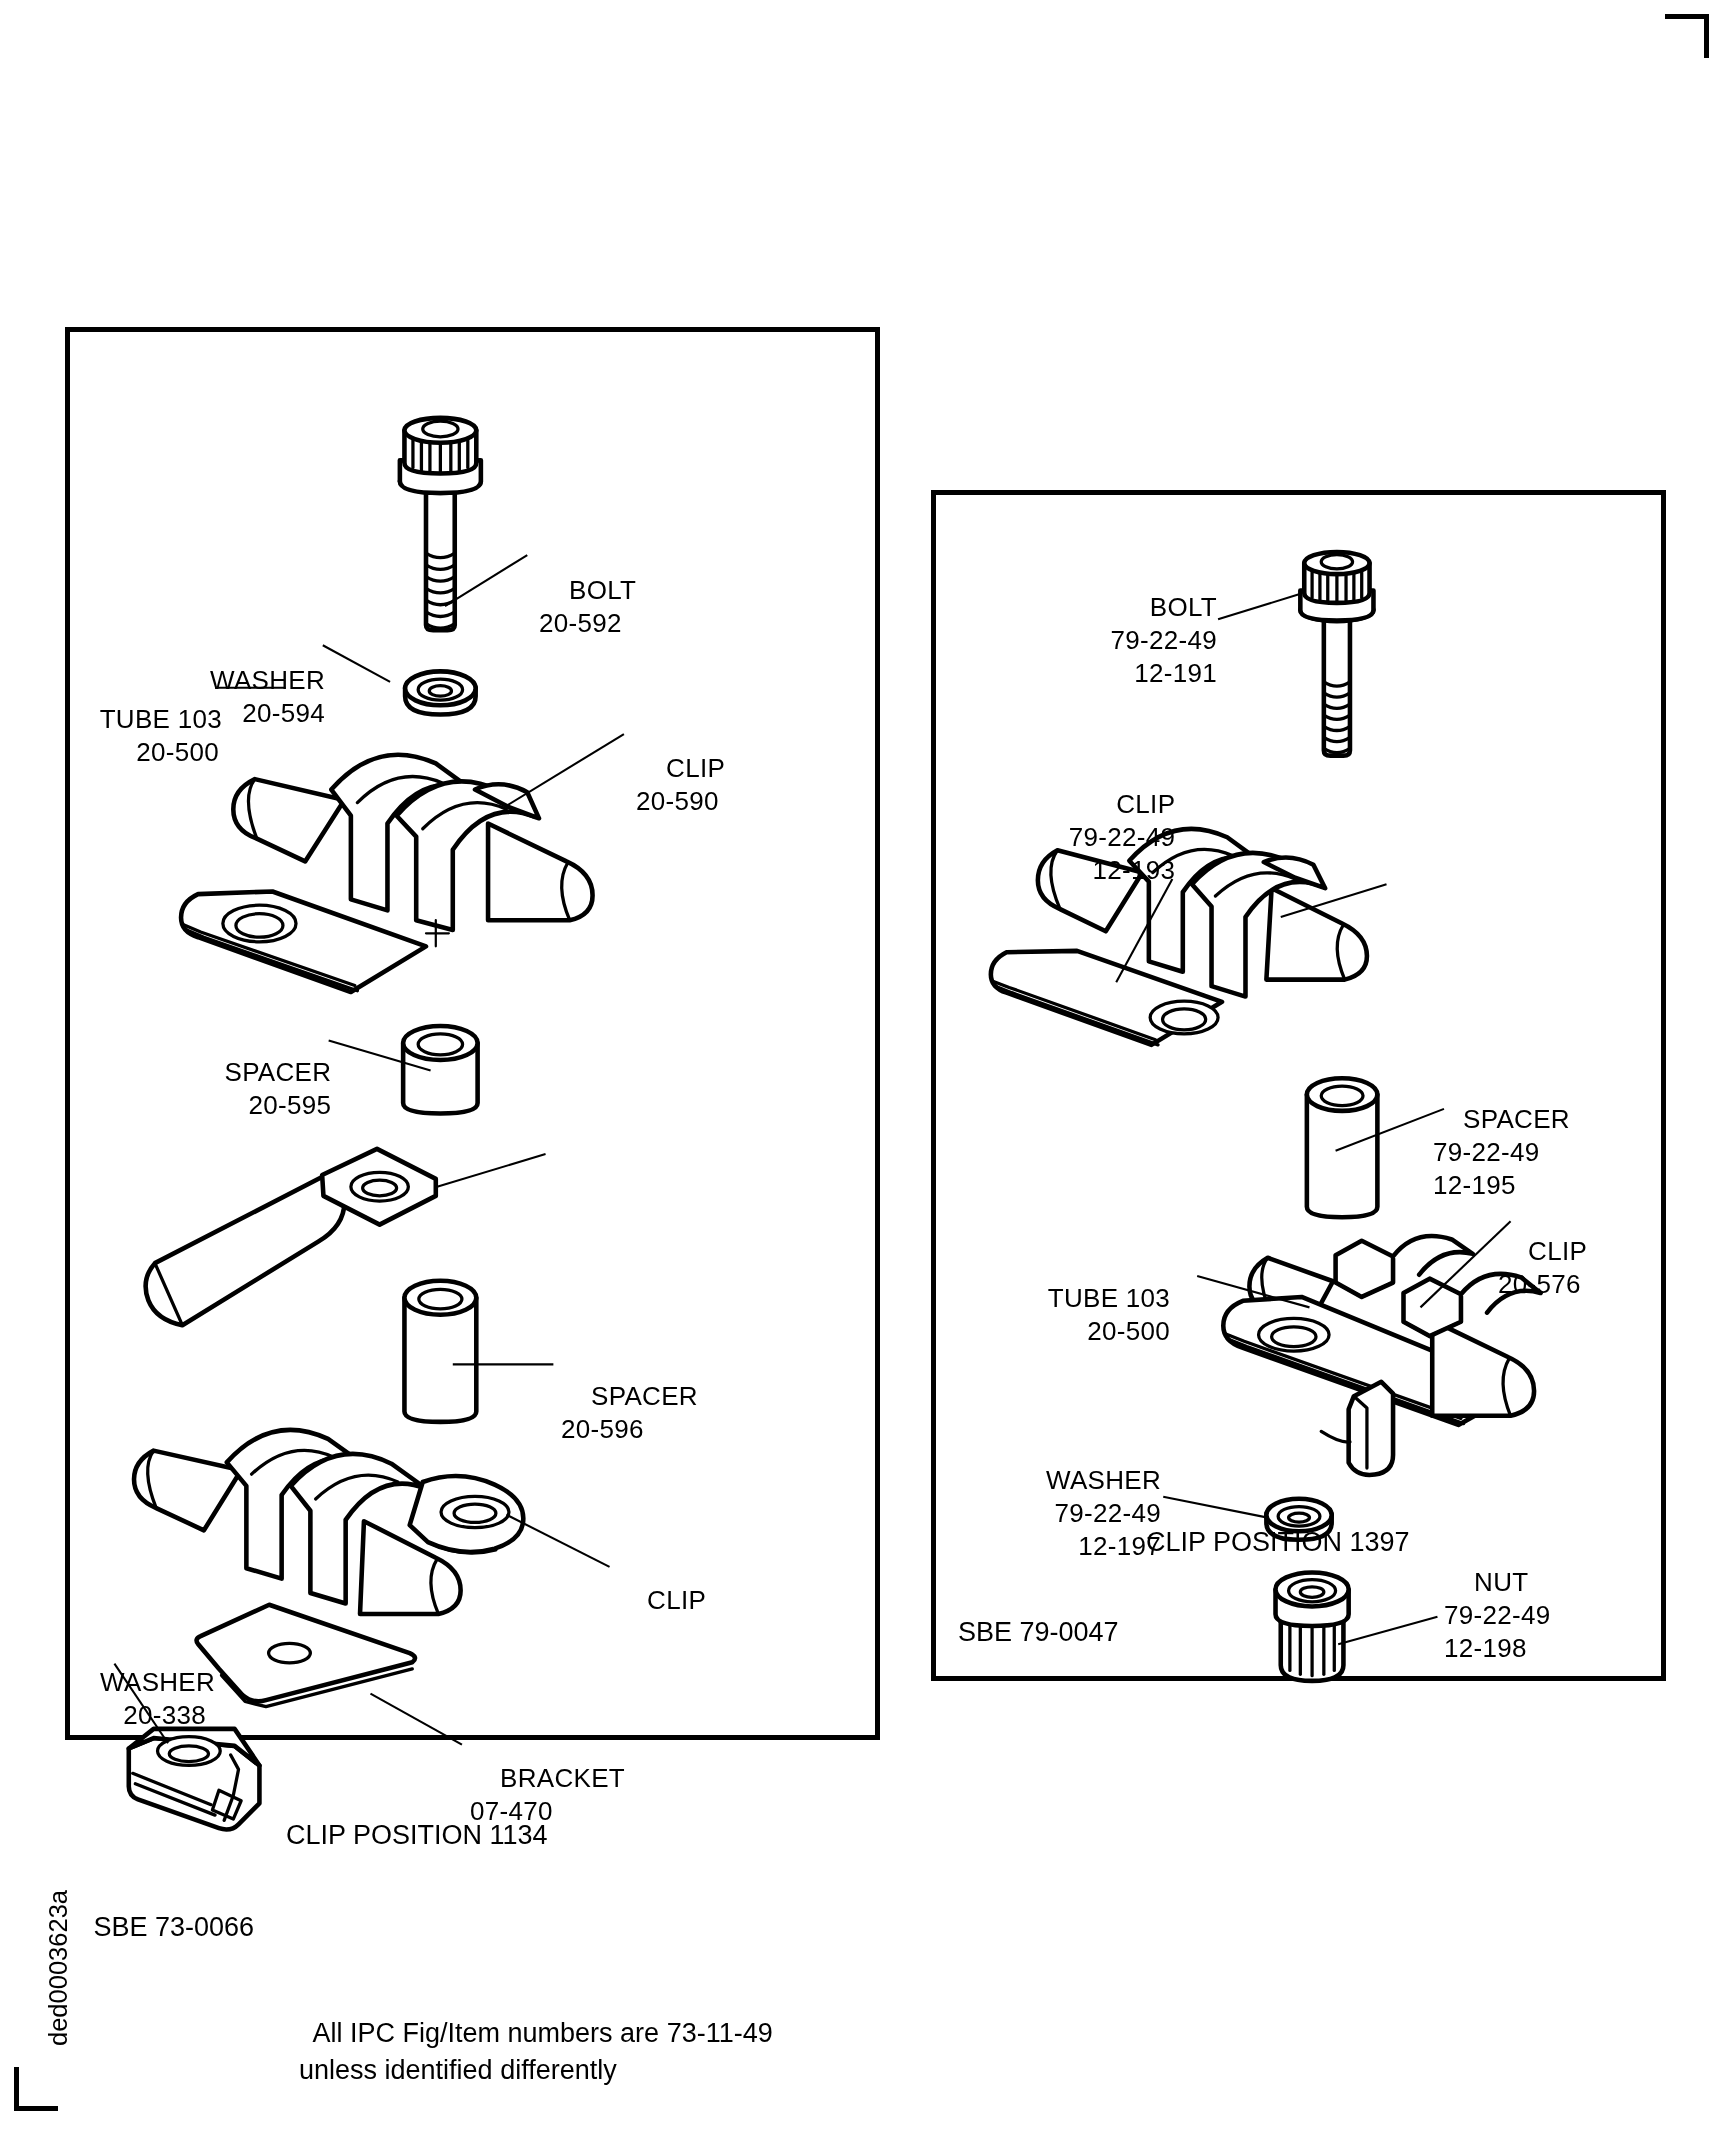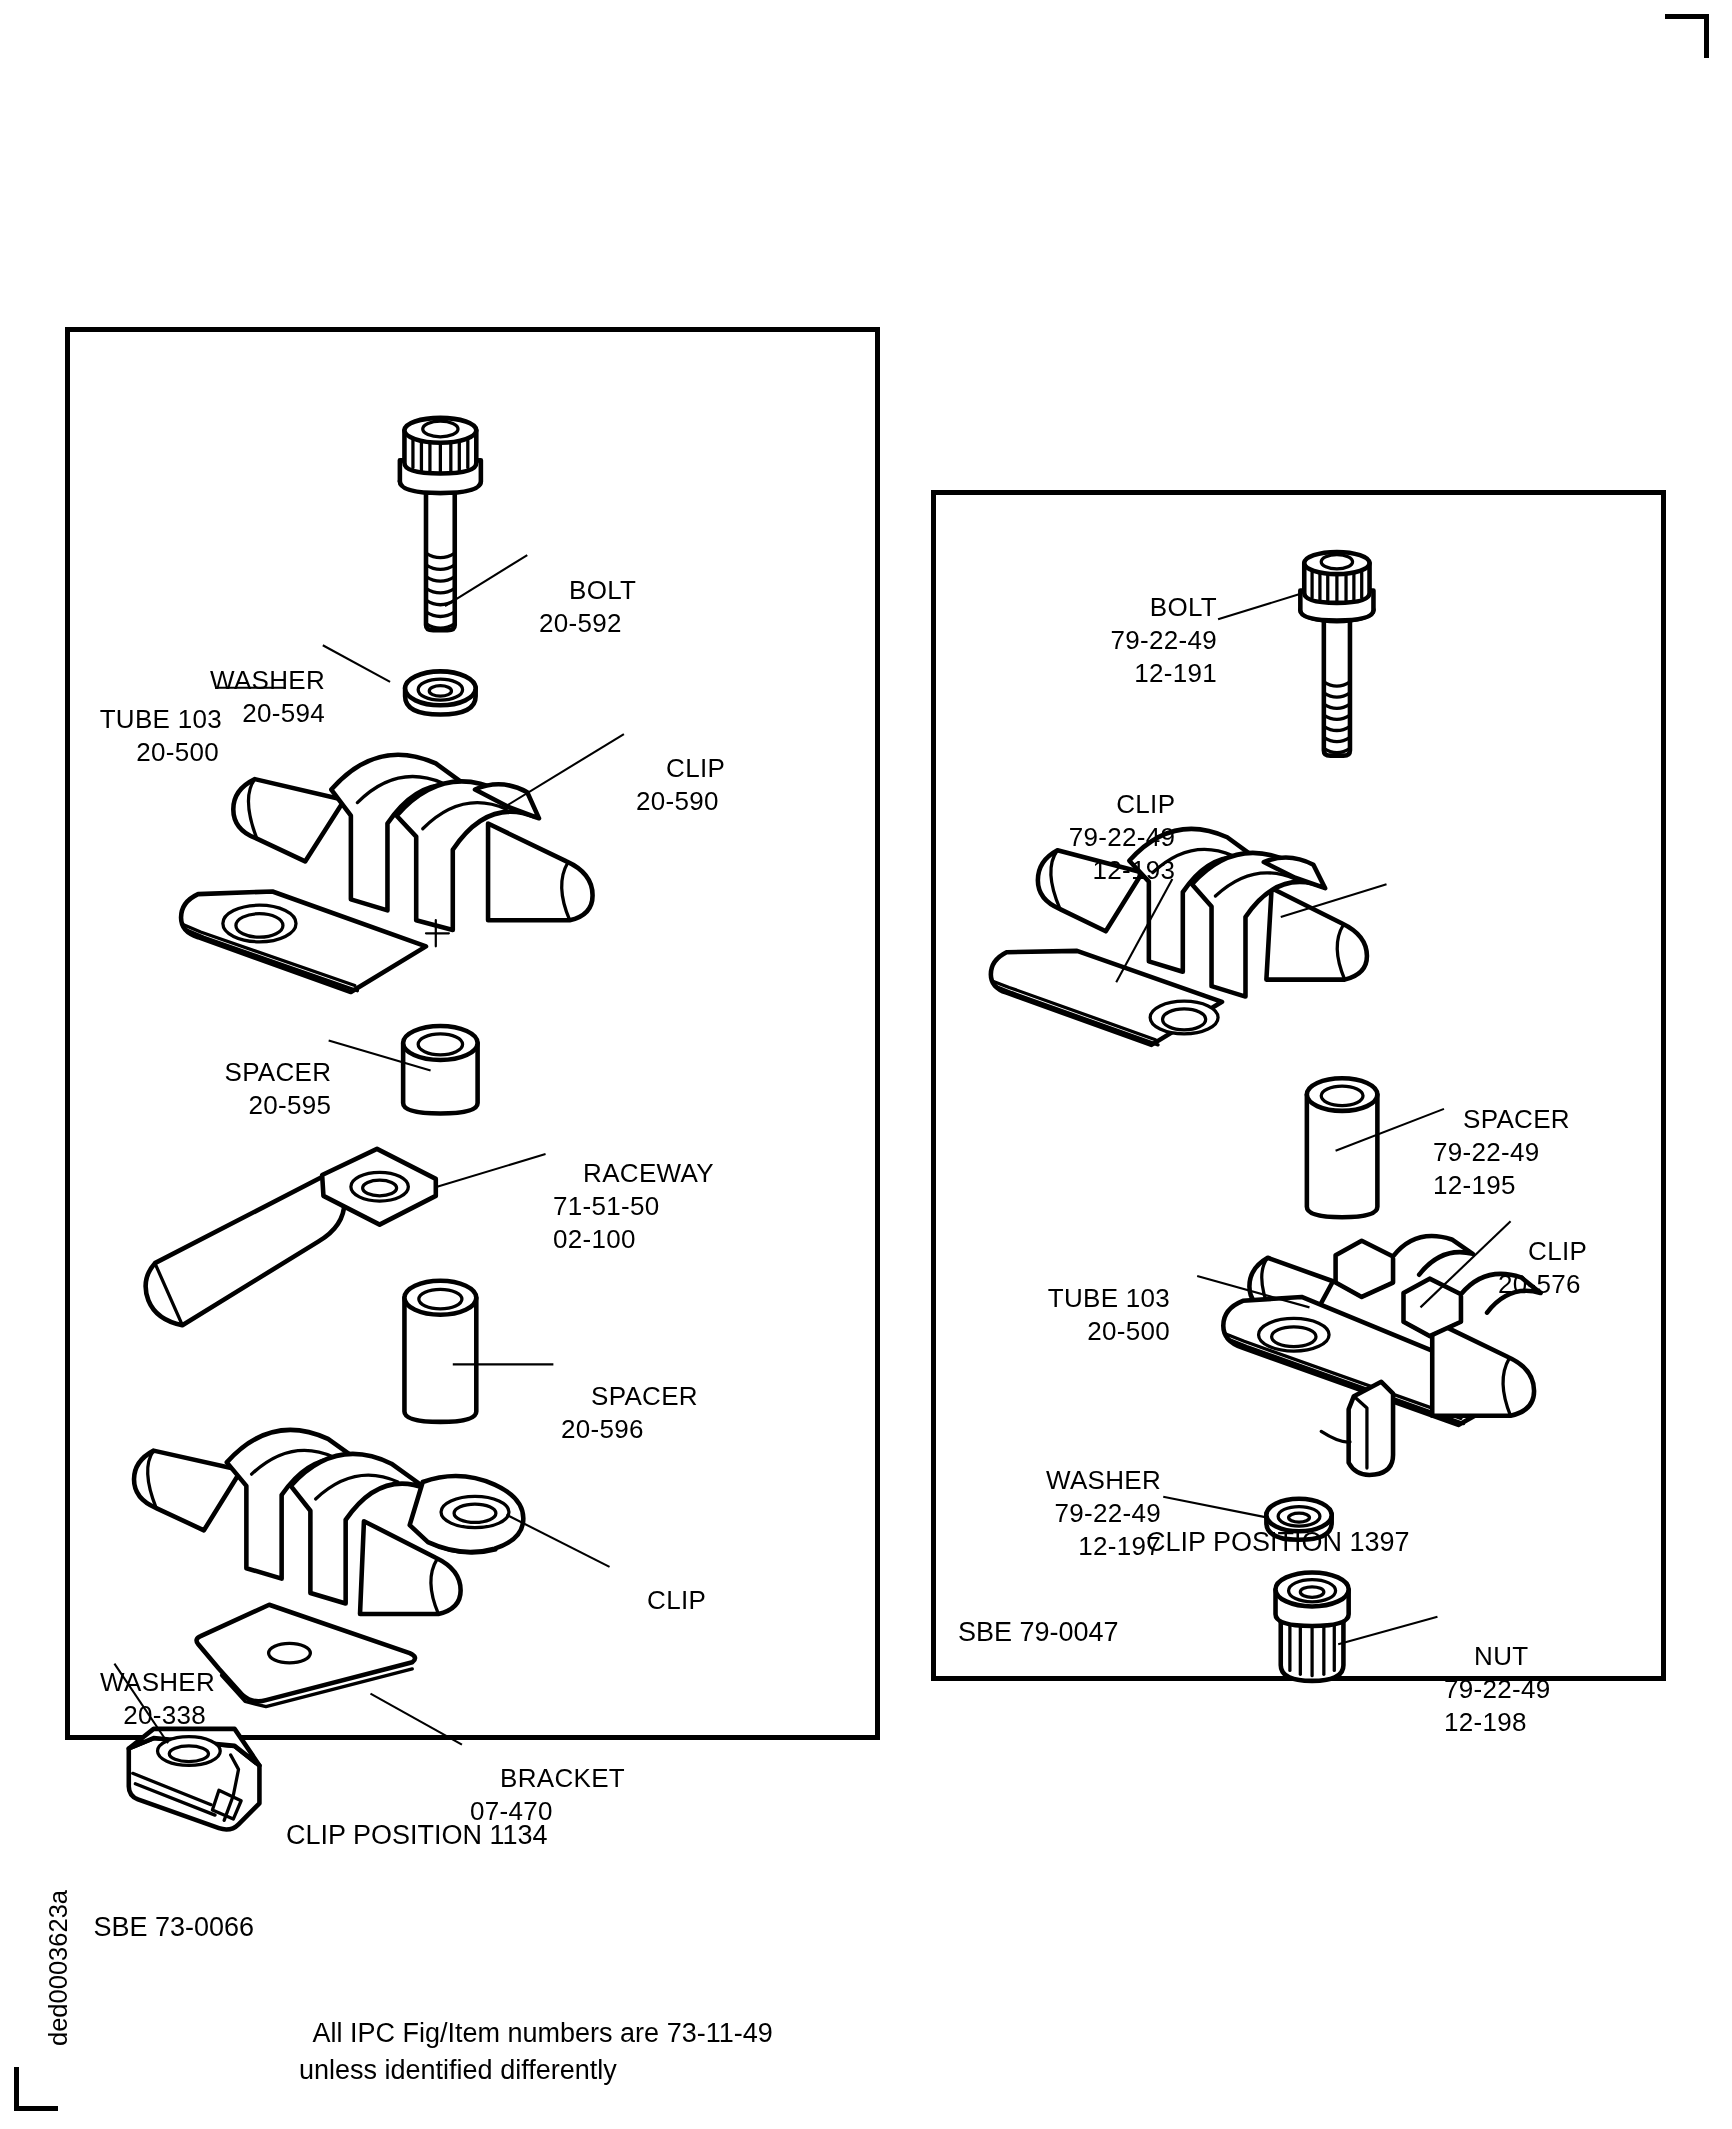--- a/index.html
+++ b/index.html
@@ -190,23 +190,20 @@
   </div>
 
   <div class="lbl rt" style="left:0px;top:338px;width:149px;">
     <span>TUBE 103</span><br><span>20-500</span>
   </div>
 
   <div class="lbl rt" style="left:18.3px;top:691px;width:243px;">
     <span>SPACER</span><br><span>20-595</span>
   </div>
 
-  <div class="lbl" style="left:483px;top:792px;">
-    <span>RACEWAY</span><br><span>71-51-50</span><br><span>02-100</span>
-  </div>
 
   <div class="lbl" style="left:491px;top:1015px;">
     <span>SPACER</span><br><span>20-596</span>
   </div>
 
   <div class="lbl" style="left:547px;top:1219px;">
     <span>CLIP</span>
   </div>
 
   <div class="lbl rt" style="left:0px;top:1301px;width:136px;">
@@ -353,21 +350,21 @@
   </div>
 
   <div class="lbl" style="left:562px;top:707px;">
     <span>CLIP</span><br><span>20-576</span>
   </div>
 
   <div class="lbl rt" style="left:0px;top:936px;width:225px;">
     <span>WASHER</span><br><span>79-22-49</span><br><span>12-197</span>
   </div>
 
-  <div class="lbl" style="left:508px;top:1112px;">
+  <div class="lbl" style="left:508px;top:1038px;">
     <span>NUT</span><br><span>79-22-49</span><br><span>12-198</span>
   </div>
 
   <div class="caption" style="left:210px;top:1032px;">CLIP POSITION 1397</div>
   <div class="caption" style="left:22px;top:1122px;">SBE 79-0047</div>
 </div>
 
 <div class="footer" style="left:299px;top:1978px;">
   <span>All IPC Fig/Item numbers are 73-11-49</span><br><span>unless identified differently</span>
 </div>

